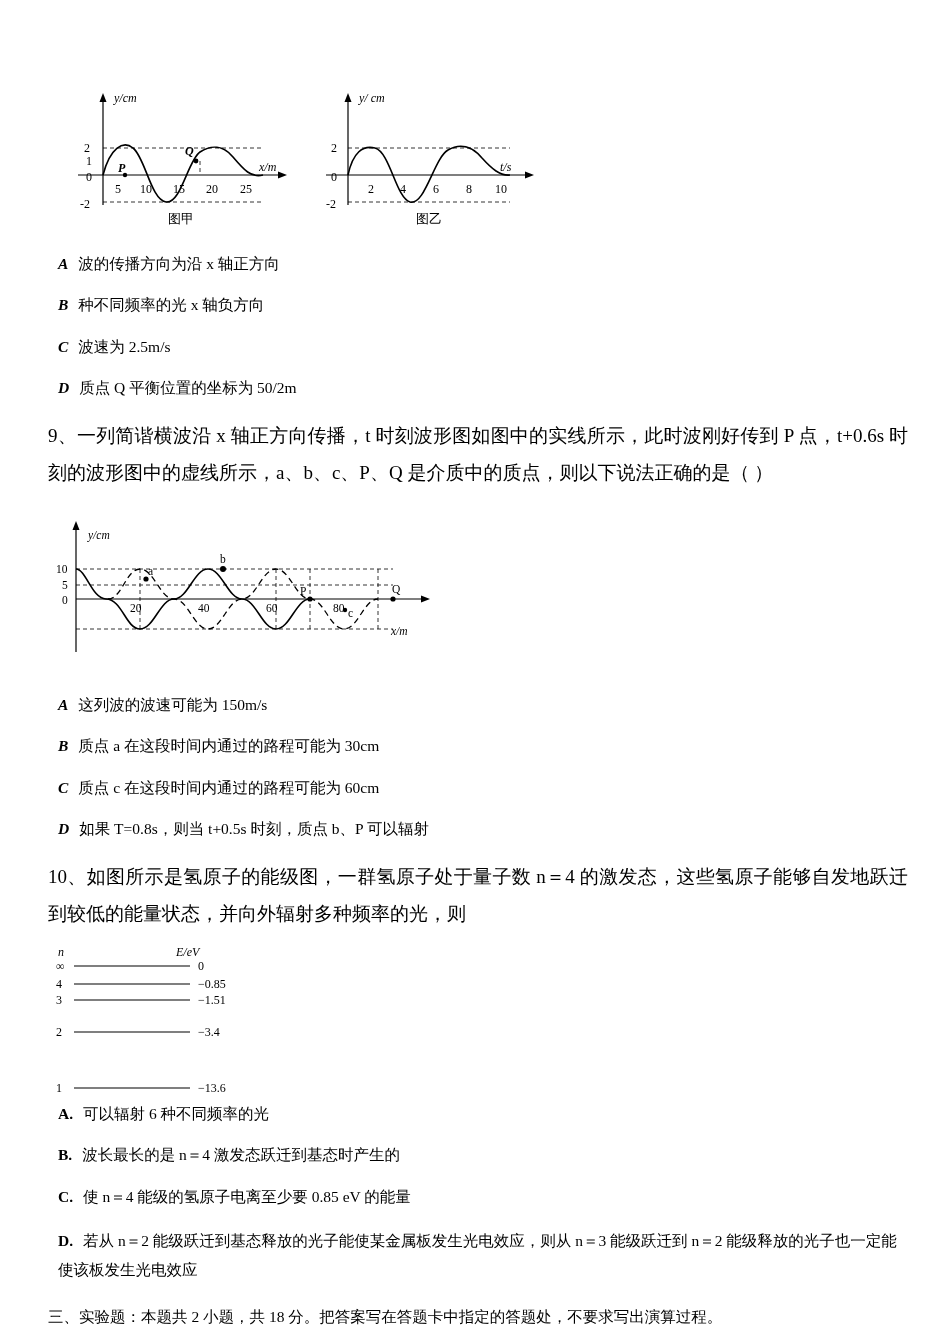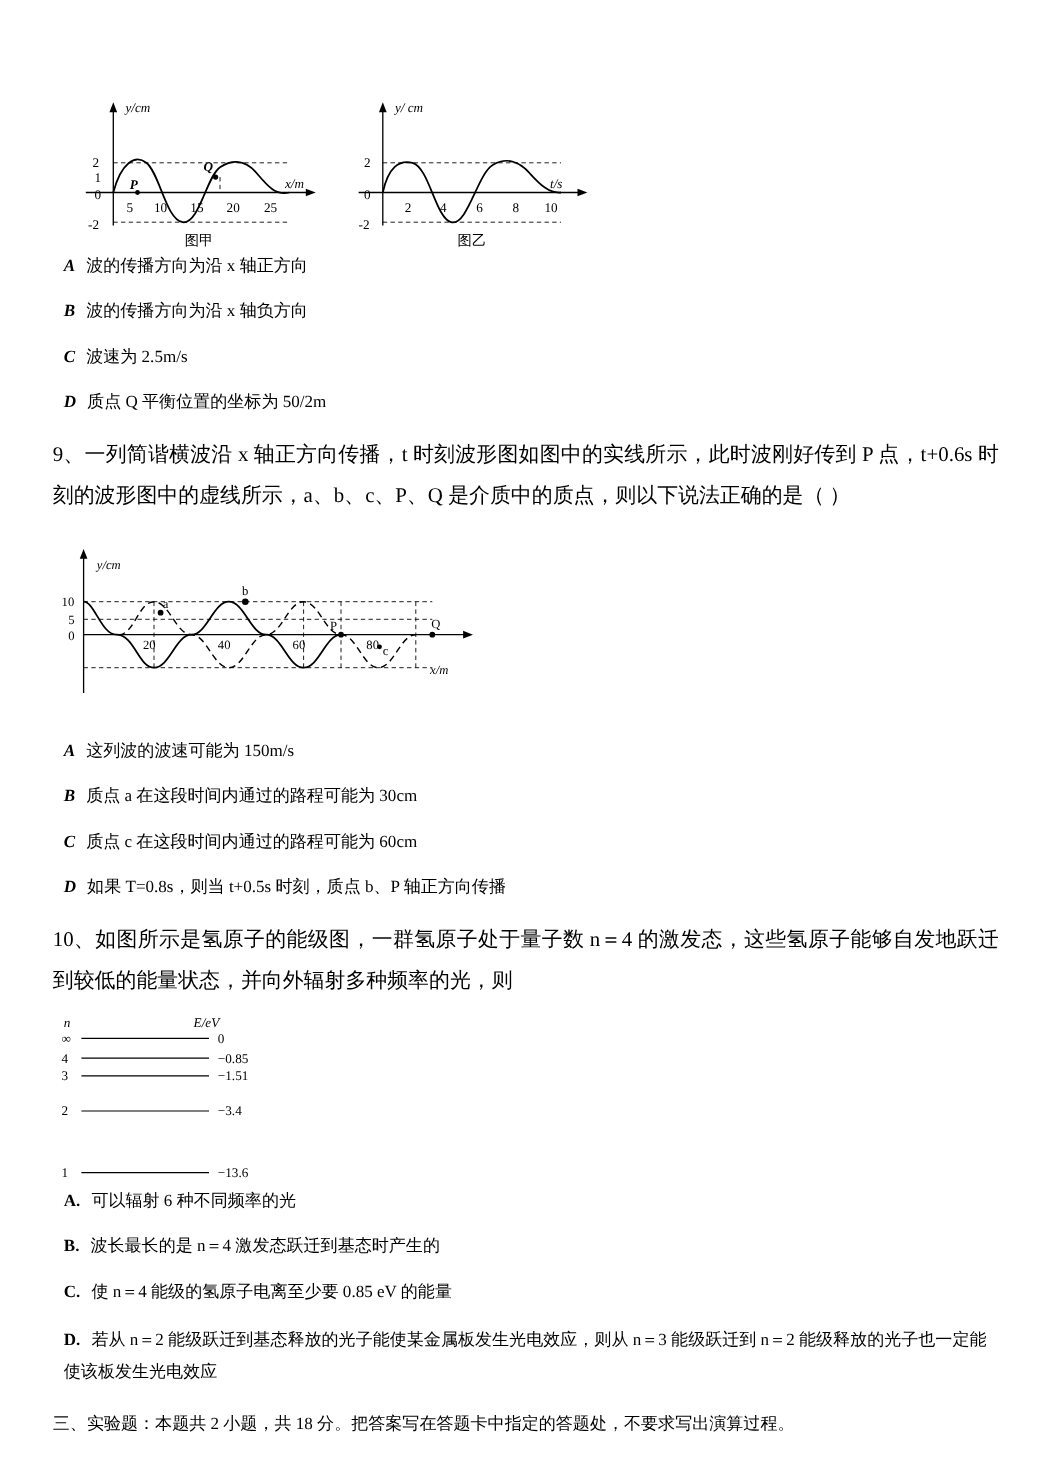--- a/index.html
+++ b/index.html
@@ -121,26 +121,26 @@
         <text x="320" y="133" font-size="12" font-family="'Liberation Serif',serif">2</text>
         <text x="352" y="133" font-size="12" font-family="'Liberation Serif',serif">4</text>
         <text x="385" y="133" font-size="12" font-family="'Liberation Serif',serif">6</text>
         <text x="418" y="133" font-size="12" font-family="'Liberation Serif',serif">8</text>
         <text x="447" y="133" font-size="12" font-family="'Liberation Serif',serif">10</text>
         <text x="452" y="111" font-size="12" font-style="italic" font-family="'Liberation Serif',serif">t/s</text>
         <text x="368" y="163" font-size="13" font-family="'Liberation Serif',serif">图乙</text>
       </svg>
     </div>
 
-    <div style="">
+    <div style="margin-top:22px;">
       <div class="opt">
         <span class="lbl">A</span><span>波的传播方向为沿 x 轴正方向</span>
       </div>
       <div class="opt">
-        <span class="lbl">B</span><span>波的传播方向为沿 x 轴负方向</span>
+        <span class="lbl">B</span><span>种不同频率的光 x 轴负方向</span>
       </div>
       <div class="opt">
         <span class="lbl">C</span><span>波速为 2.5m/s</span>
       </div>
       <div class="opt">
         <span class="lbl">D</span><span>质点 Q 平衡位置的坐标为 50/2m</span>
       </div>
     </div>
 
     <div class="para">
@@ -201,21 +201,21 @@
       <div class="opt">
         <span class="lbl">A</span><span>这列波的波速可能为 150m/s</span>
       </div>
       <div class="opt">
         <span class="lbl">B</span><span>质点 a 在这段时间内通过的路程可能为 30cm</span>
       </div>
       <div class="opt">
         <span class="lbl">C</span><span>质点 c 在这段时间内通过的路程可能为 60cm</span>
       </div>
       <div class="opt">
-        <span class="lbl">D</span><span>如果 T=0.8s，则当 t+0.5s 时刻，质点 b、P 轴正方向传播</span>
+        <span class="lbl">D</span><span>如果 T=0.8s，则当 t+0.5s 时刻，质点 b、P 可以辐射</span>
       </div>
     </div>
 
     <div class="para">
       <span>10、</span><span>如图所示是氢原子的能级图，一群氢原子处于量子数 n＝4 的激发态，这些氢原子能够自发地跃迁到较低的能量状态，并向外辐射多种频率的光，则</span>
     </div>
 
     <div class="fig-block" style="margin-top:10px;">
       <svg width="330" height="160" viewBox="0 0 330 160">
 

